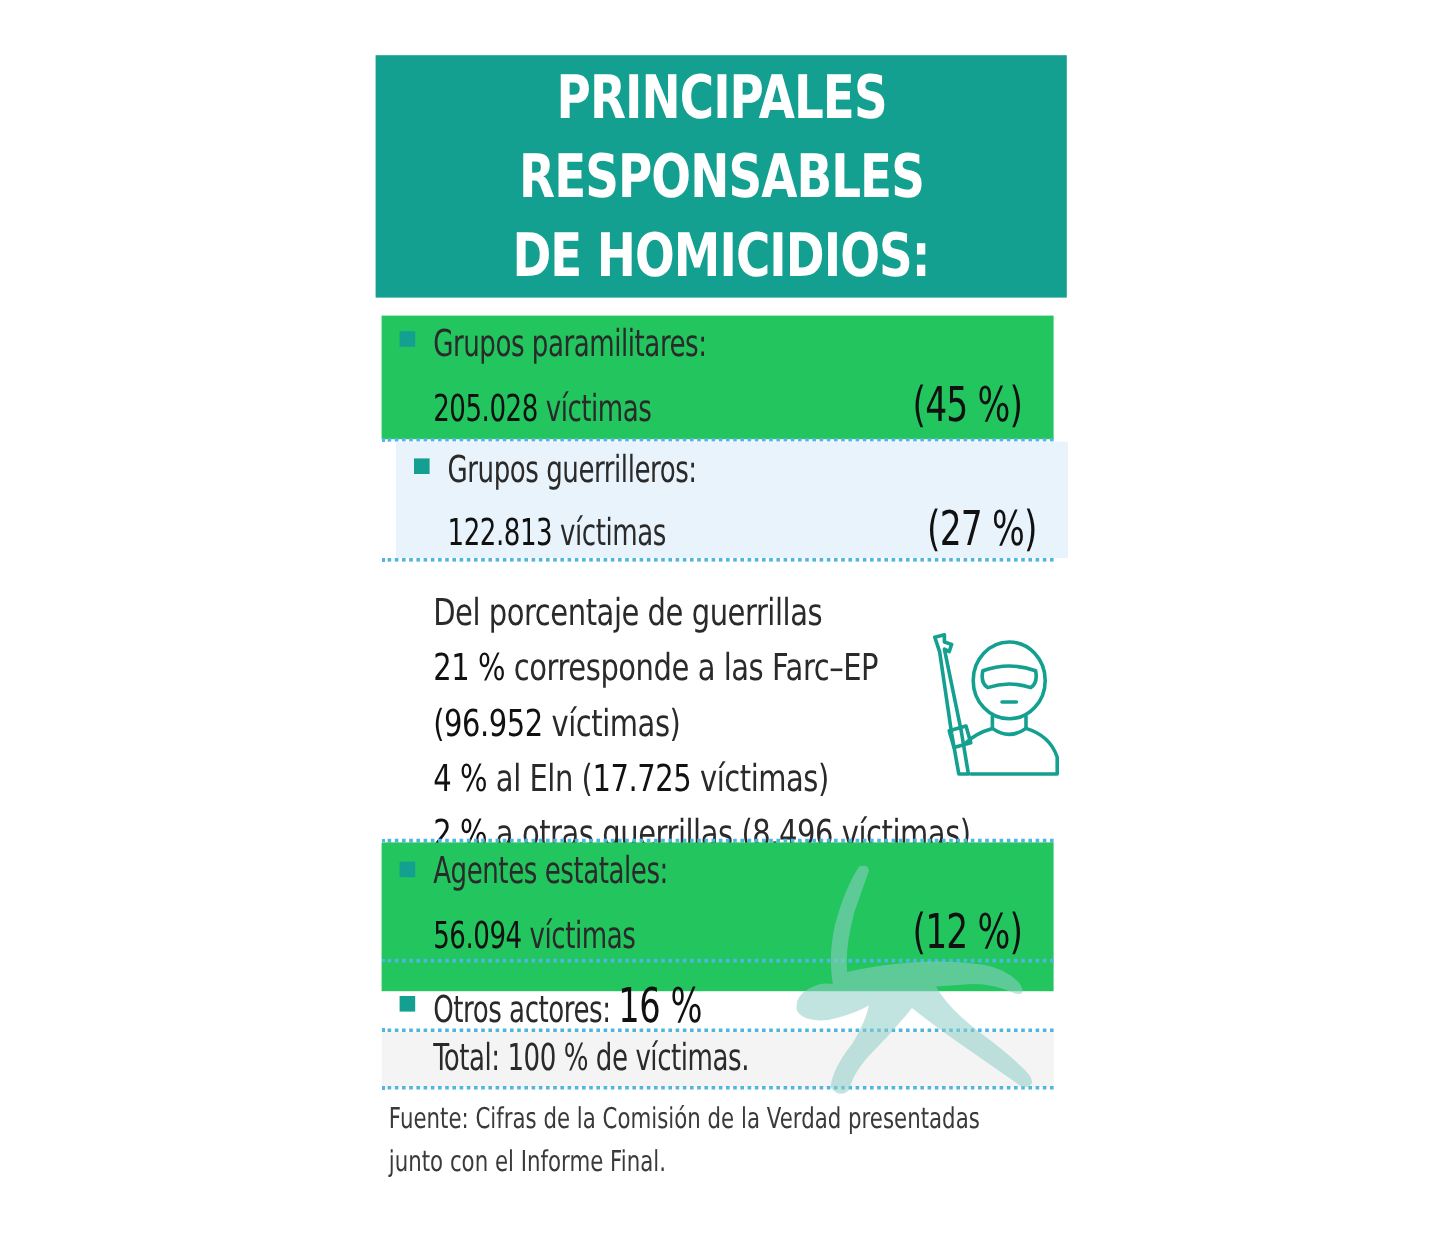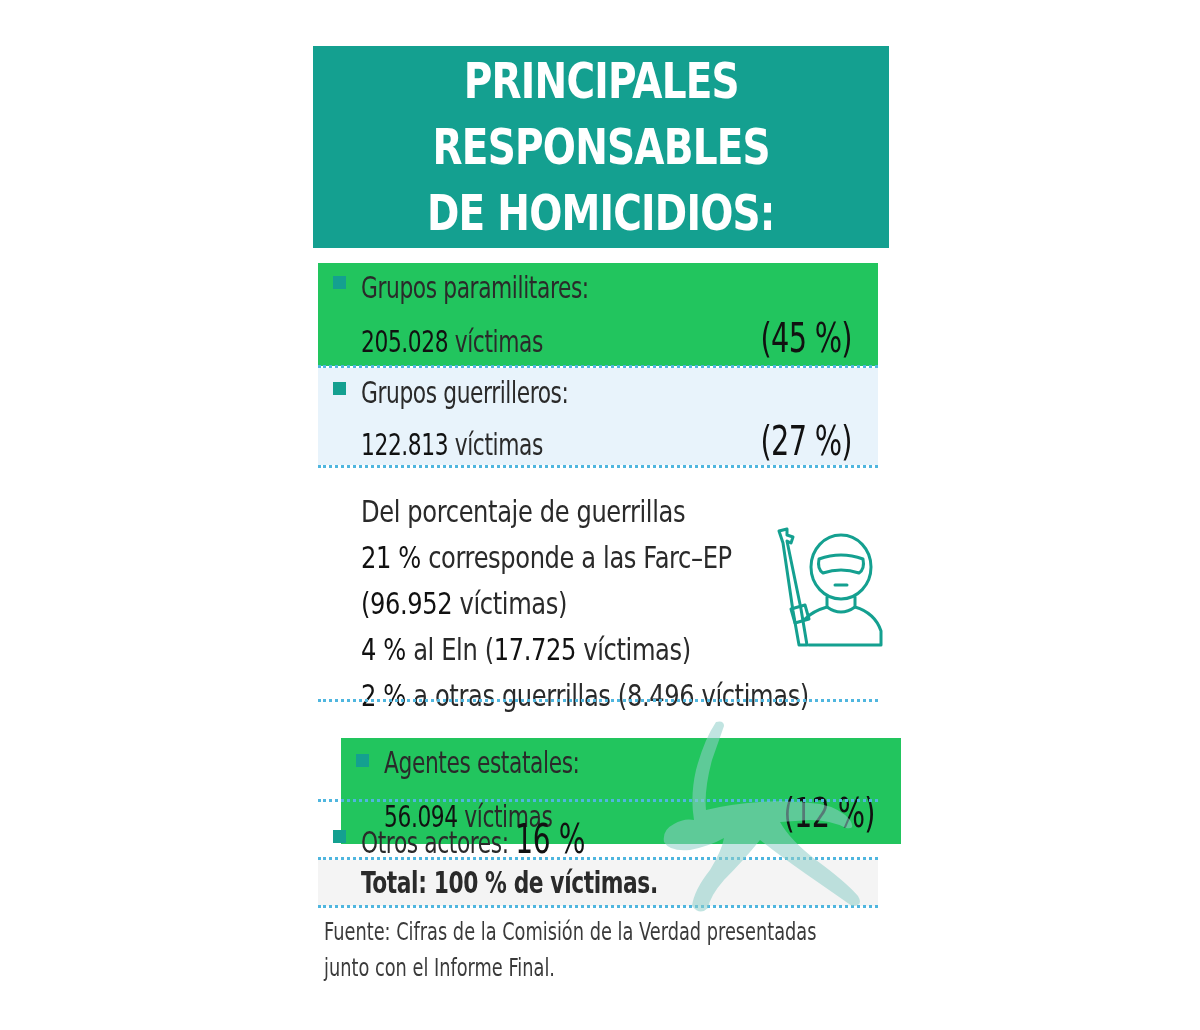--- a/index.html
+++ b/index.html
@@ -5,21 +5,21 @@
   html, body { margin:0; padding:0; background:#ffffff; }
   body { width:1200px; height:1030px; position:relative; overflow:hidden;
          font-family:"Liberation Sans Narrow","Liberation Sans", sans-serif; color:#231f20; }
   #header { position:absolute; left:313px; top:46px; width:576px; height:202px;
             background:#14a090; display:flex; flex-direction:column; align-items:center; justify-content:center; }
   #header .hl { color:#ffffff; font-family:"DejaVu Sans", sans-serif; font-weight:bold;
                font-size:50px; line-height:66px; letter-spacing:-1px; transform:scaleX(0.78); white-space:nowrap; }
   .row { position:absolute; left:318px; width:560px; }
   .bg-teal { background:#22c55e; }
   .bg-blue { background:#e8f3fb; }
-  .bg-gray { background:#f4f4f4;font-weight:bold; }
+  .bg-gray { background:#f4f4f4; }
   .dots { position:absolute; left:318px; width:560px; height:0; border-top:3px dotted #4fb6df; }
   .bullet { position:absolute; left:15px; width:13px; height:13px; background:#14a090; }
   .txt { position:absolute; white-space:nowrap; font-family:"DejaVu Sans Condensed","DejaVu Sans", sans-serif;
          font-size:31px; transform:scaleX(0.78); transform-origin:left top; color:#2a2a2a; letter-spacing:-0.5px; }
   .num { font-weight:normal; color:#111; }
   .pct { position:absolute; right:26px; white-space:nowrap; font-family:"DejaVu Sans", sans-serif;
          font-size:40px; transform:scaleX(0.72); transform-origin:right top; color:#111; letter-spacing:-1px; }
   #sub .line { position:absolute; left:43px; white-space:nowrap; font-family:"DejaVu Sans", sans-serif;
                font-size:31px; transform:scaleX(0.78); transform-origin:left top; color:#2a2a2a; letter-spacing:-0.5px; }
   #source .line { position:absolute; left:0; white-space:nowrap; font-family:"DejaVu Sans", sans-serif;
@@ -36,21 +36,21 @@
 </div>
 
 <div class="row bg-teal" style="top:263px;height:103px;">
   <div class="bullet" style="top:13px;"></div>
   <div class="txt" style="left:43px;top:6px;">Grupos paramilitares:</div>
   <div class="txt" style="left:43px;top:60px;"><span class="num">205.028</span> <span>víctimas</span></div>
   <div class="pct" style="top:52px;">(45 %)</div>
 </div>
 <div class="dots" style="top:365px;"></div>
 
-<div class="row bg-blue" style="top:368px;height:97px;">
+<div class="row bg-blue" style="top:368px;height:97px;margin-left:12px;">
   <div class="bullet" style="top:14px;"></div>
   <div class="txt" style="left:43px;top:6px;">Grupos guerrilleros:</div>
   <div class="txt" style="left:43px;top:58px;"><span class="num">122.813</span> <span>víctimas</span></div>
   <div class="pct" style="top:50px;">(27 %)</div>
 </div>
 <div class="dots" style="top:465px;"></div>
 
 <div id="sub" class="row" style="top:487px;height:232px;">
   <div class="line" style="top:6px;">Del porcentaje de guerrillas</div>
   <div class="line" style="top:52px;"><span style="color:#111">21 %</span><span> corresponde a las Farc–EP</span></div>
@@ -71,21 +71,21 @@
       <path d="M62 58 L74 58"></path>
 
       <path d="M54 70 L54 80 Q40 84 32 92"></path>
       <path d="M82 70 L82 80 Q102 86 108 104 L108 118 L36 118"></path>
       <path d="M54 80 Q68 90 82 80"></path>
     </g>
   </svg>
 </div>
 <div class="dots" style="top:699px;"></div>
 
-<div class="row bg-teal" style="top:738px;height:106px;margin-left:23px;">
+<div class="row bg-teal" style="top:702px;height:124px;">
   <div class="bullet" style="top:16px;"></div>
   <div class="txt" style="left:43px;top:6px;">Agentes estatales:</div>
   <div class="txt" style="left:43px;top:60px;"><span class="num">56.094</span> <span>víctimas</span></div>
   <div class="pct" style="top:52px;">(12 %)</div>
 </div>
 <div class="dots" style="top:799px;"></div>
 
 <div class="row" style="top:802px;height:56px;text-align:right;">
   <div class="bullet" style="top:28px;"></div>
   <div class="txt" style="left:43px;top:14px;"><span>Otros actores:</span> <span class="big">16 %</span></div>

